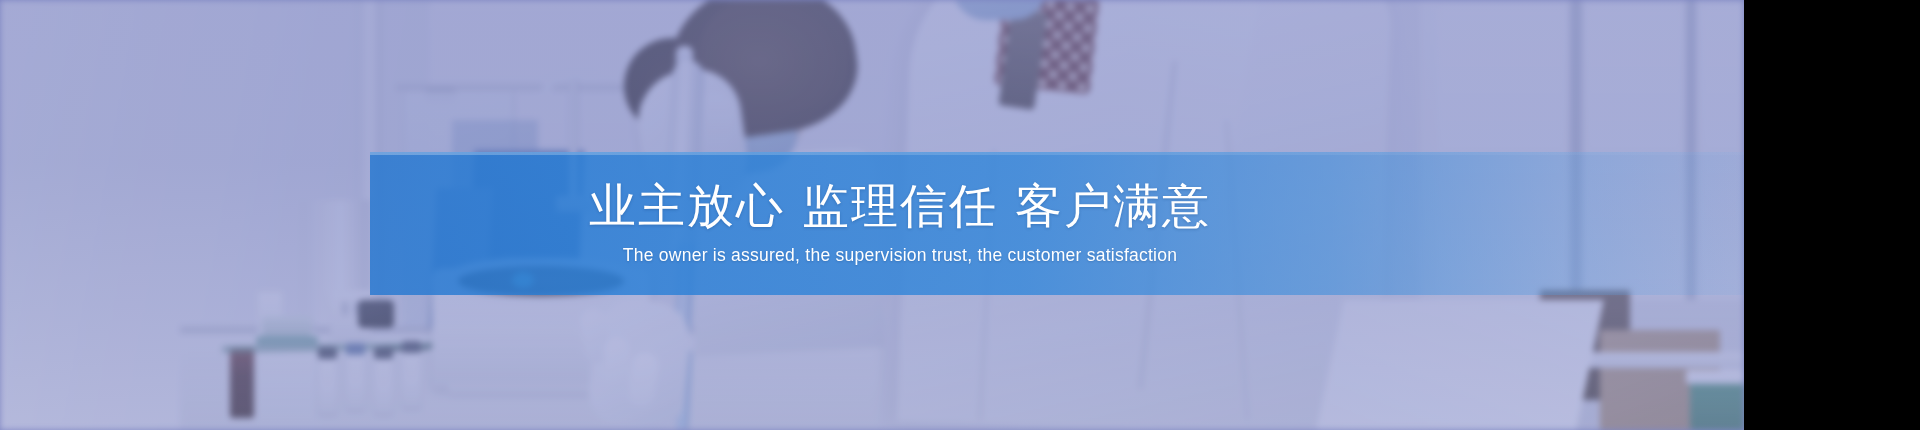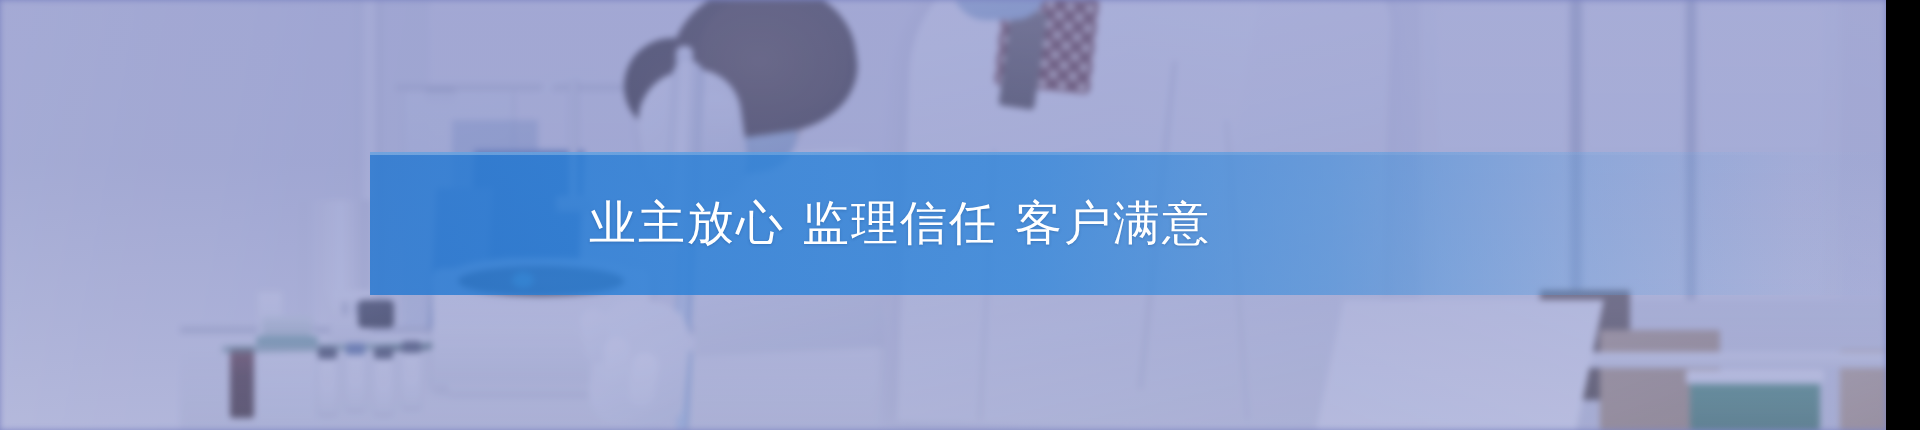--- a/index.html
+++ b/index.html
@@ -1,20 +1,20 @@
 <!DOCTYPE html>
 <html><head>
 <meta charset="utf-8">
 <style>
   html,body{margin:0;padding:0;background:#000;}
   body{font-family:"Liberation Sans","DejaVu Sans",sans-serif;}
 
   .banner{
     position:relative;
-    width:1886px;
+    width:1744px;
     height:430px;
     overflow:hidden;
     background:#6f78ba;
   }
 
   
   .photo{position:absolute;inset:0;overflow:hidden;filter:blur(0px);}
   .ph{position:absolute;}
 
   
@@ -381,15 +381,16 @@
 
   <div class="tint-a"></div>
   <div class="tint-b"></div>
   <div class="tint-c"></div>
 
   <div class="band"></div>
   <div class="band-top-hi"></div>
 
   <div class="textblock">
     <div class="headline">业主放心 监理信任  客户满意</div>
+    <div class="subline">The owner is assured, the supervision trust, the customer satisfaction</div>
   </div>
 
 </div>
 
 </body></html>

